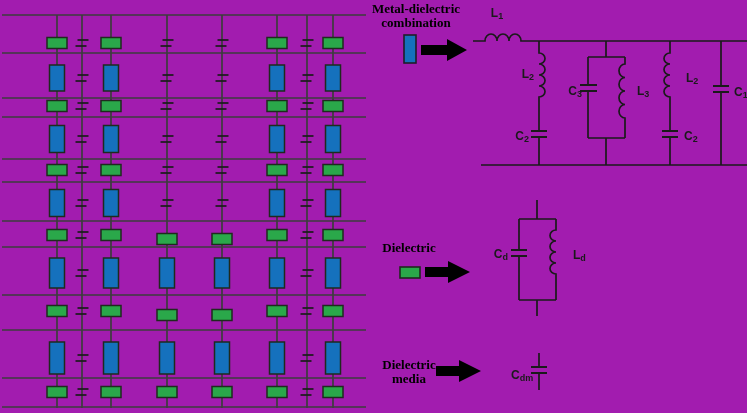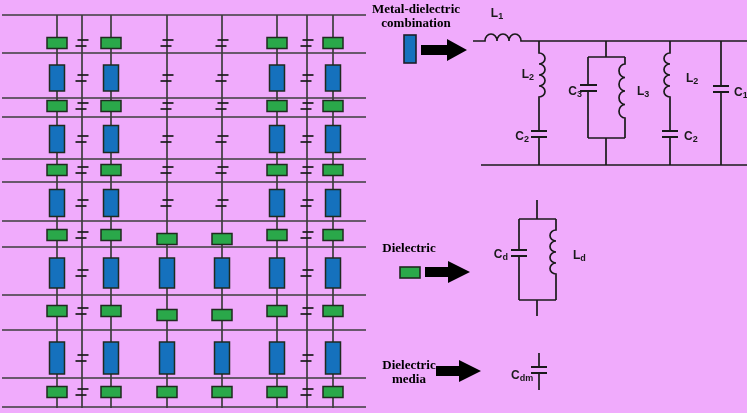--- a/index.html
+++ b/index.html
@@ -1,16 +1,16 @@
 <!DOCTYPE html>
 <html><head>
 <meta charset="utf-8">
 <style>
   html,body{margin:0;padding:0;background:#ffffff;}
-  .canvas{position:relative;width:747px;height:413px;background:#f0abfc;overflow:hidden;
+  .canvas{position:relative;width:747px;height:413px;background:#a21caf;overflow:hidden;
           font-family:"Liberation Sans",sans-serif;}
   svg{position:absolute;left:0;top:0;}
   .wire{stroke:#1a1a1a;stroke-width:1.7;fill:none;}
   .plate{stroke:#1a1a1a;stroke-width:1.8;fill:none;}
   .title{font-family:"Liberation Serif",serif;font-weight:bold;font-size:13px;fill:#000000;
          text-anchor:middle;}
   .clabel{font-family:"Liberation Sans",sans-serif;font-weight:bold;font-size:12px;fill:#1a1a1a;}
   .sub{font-size:9px;}
 </style>
 </head>

